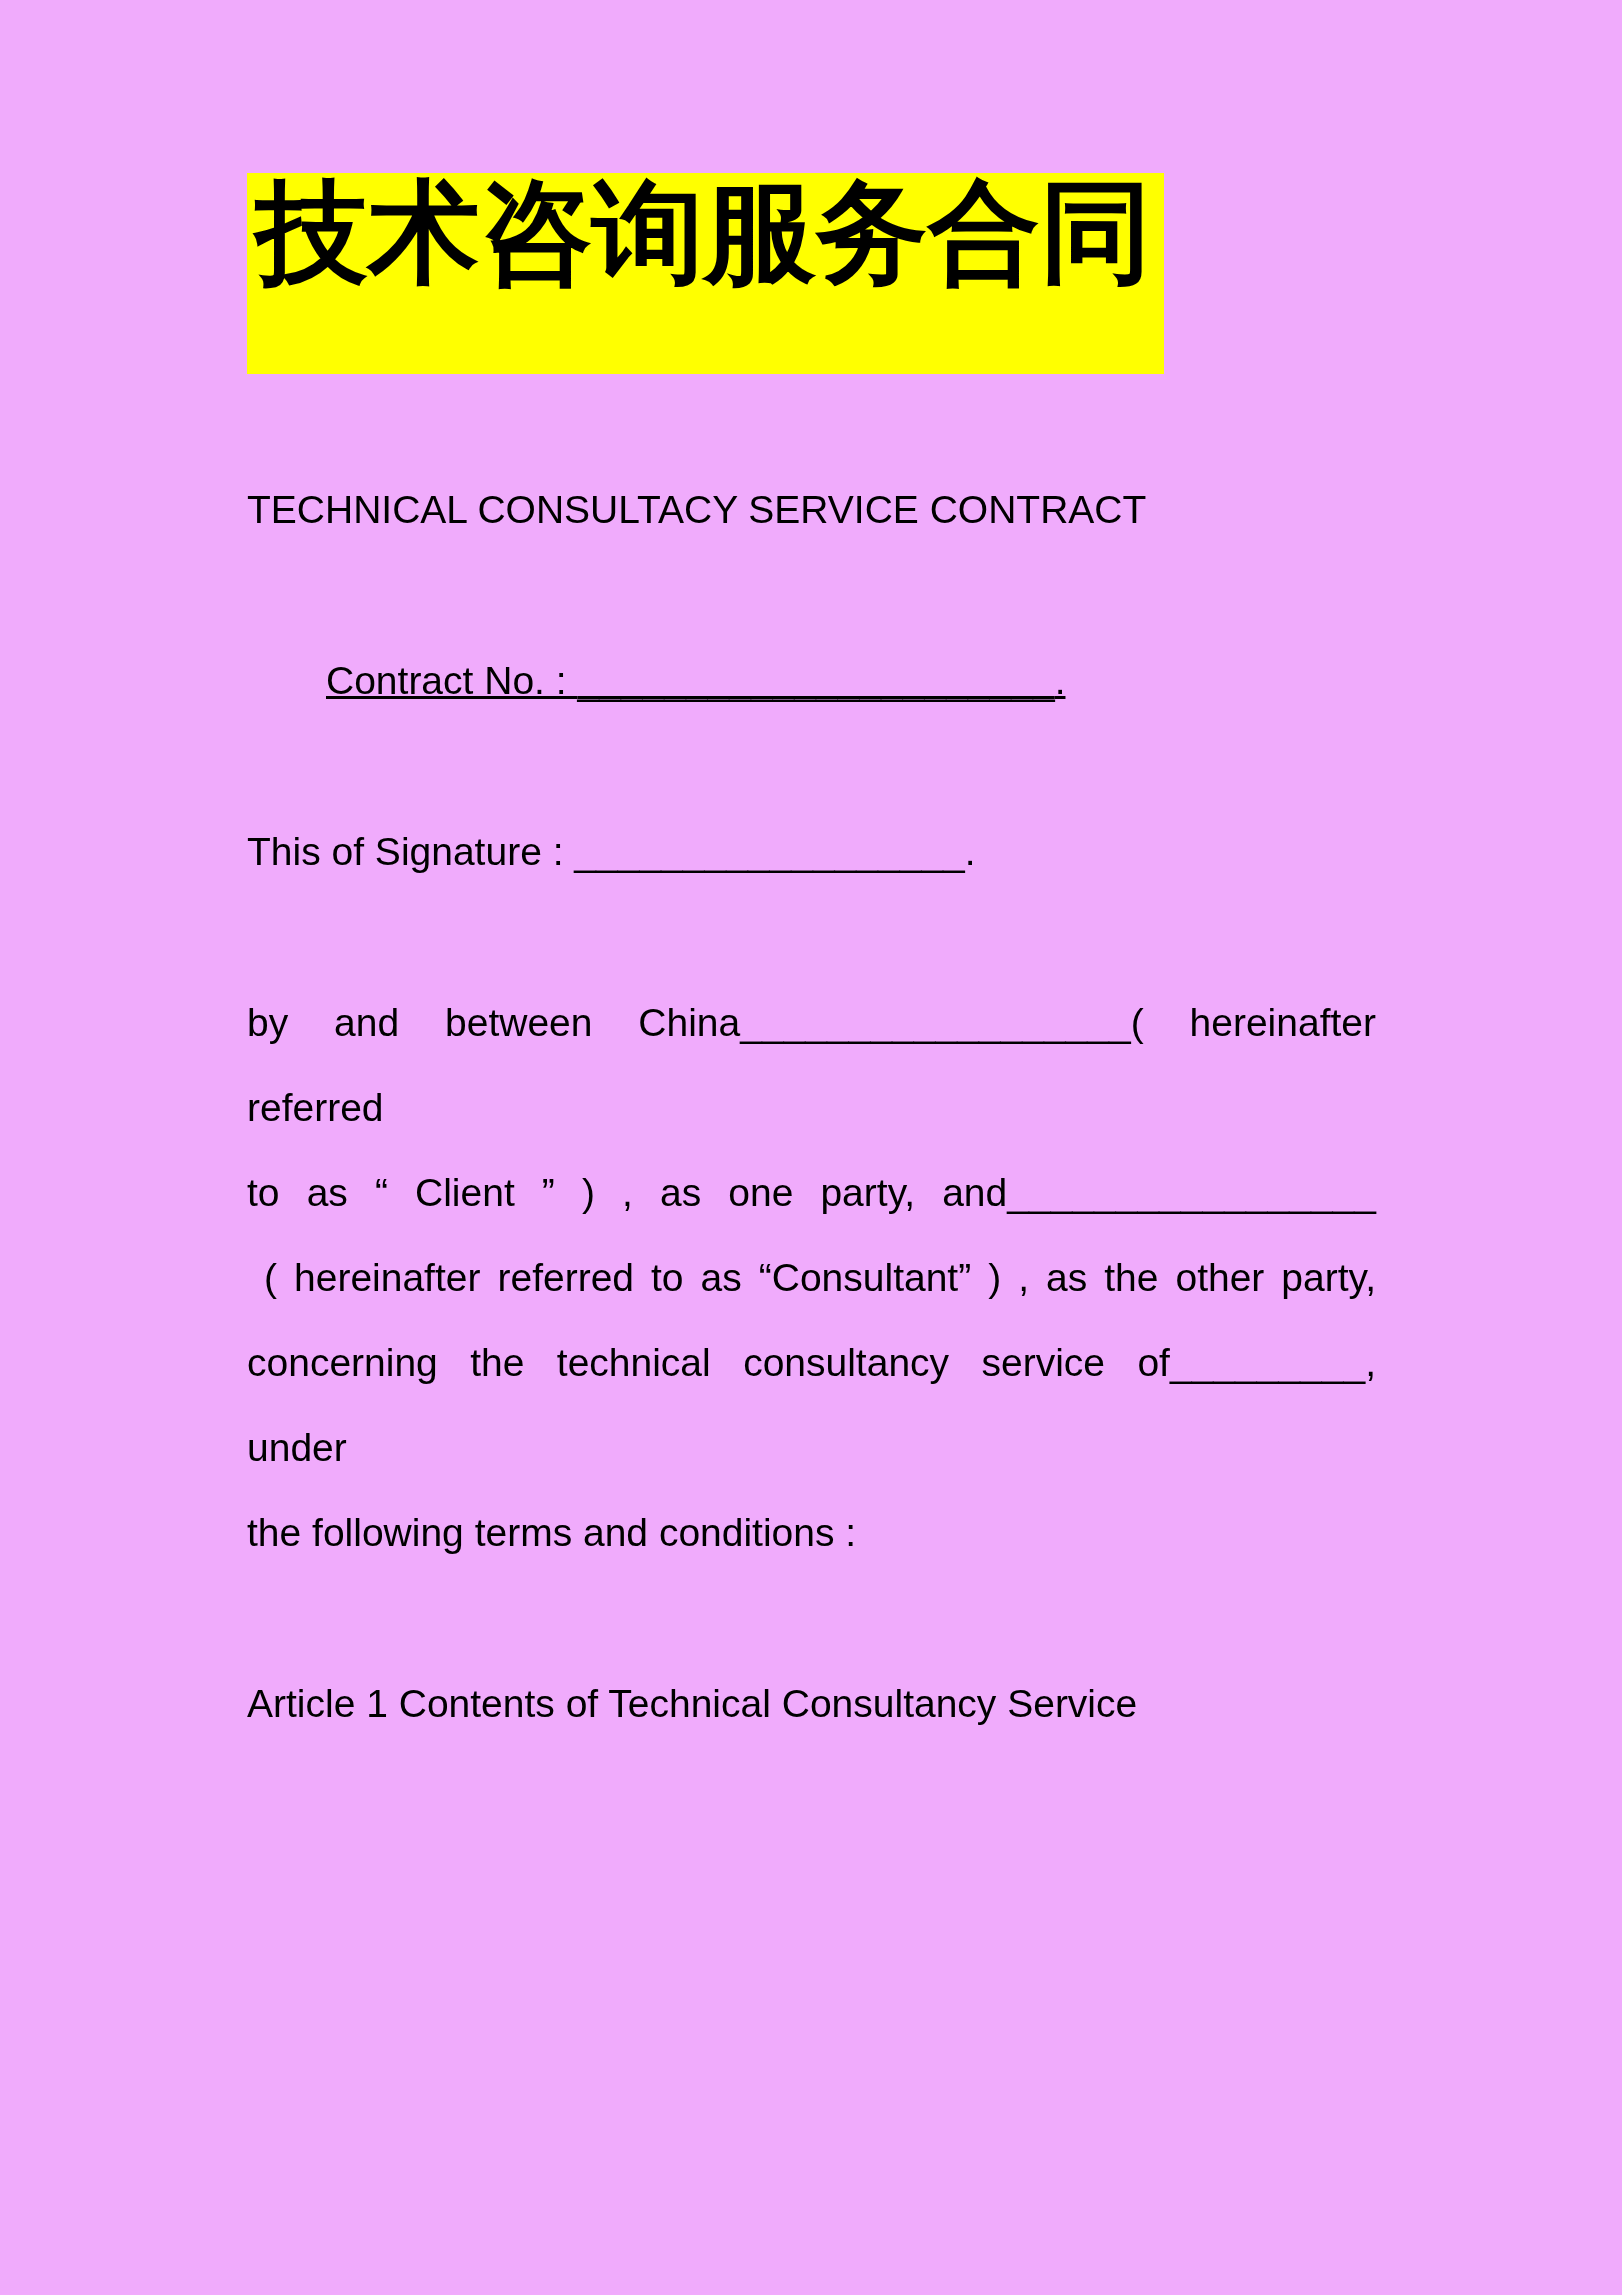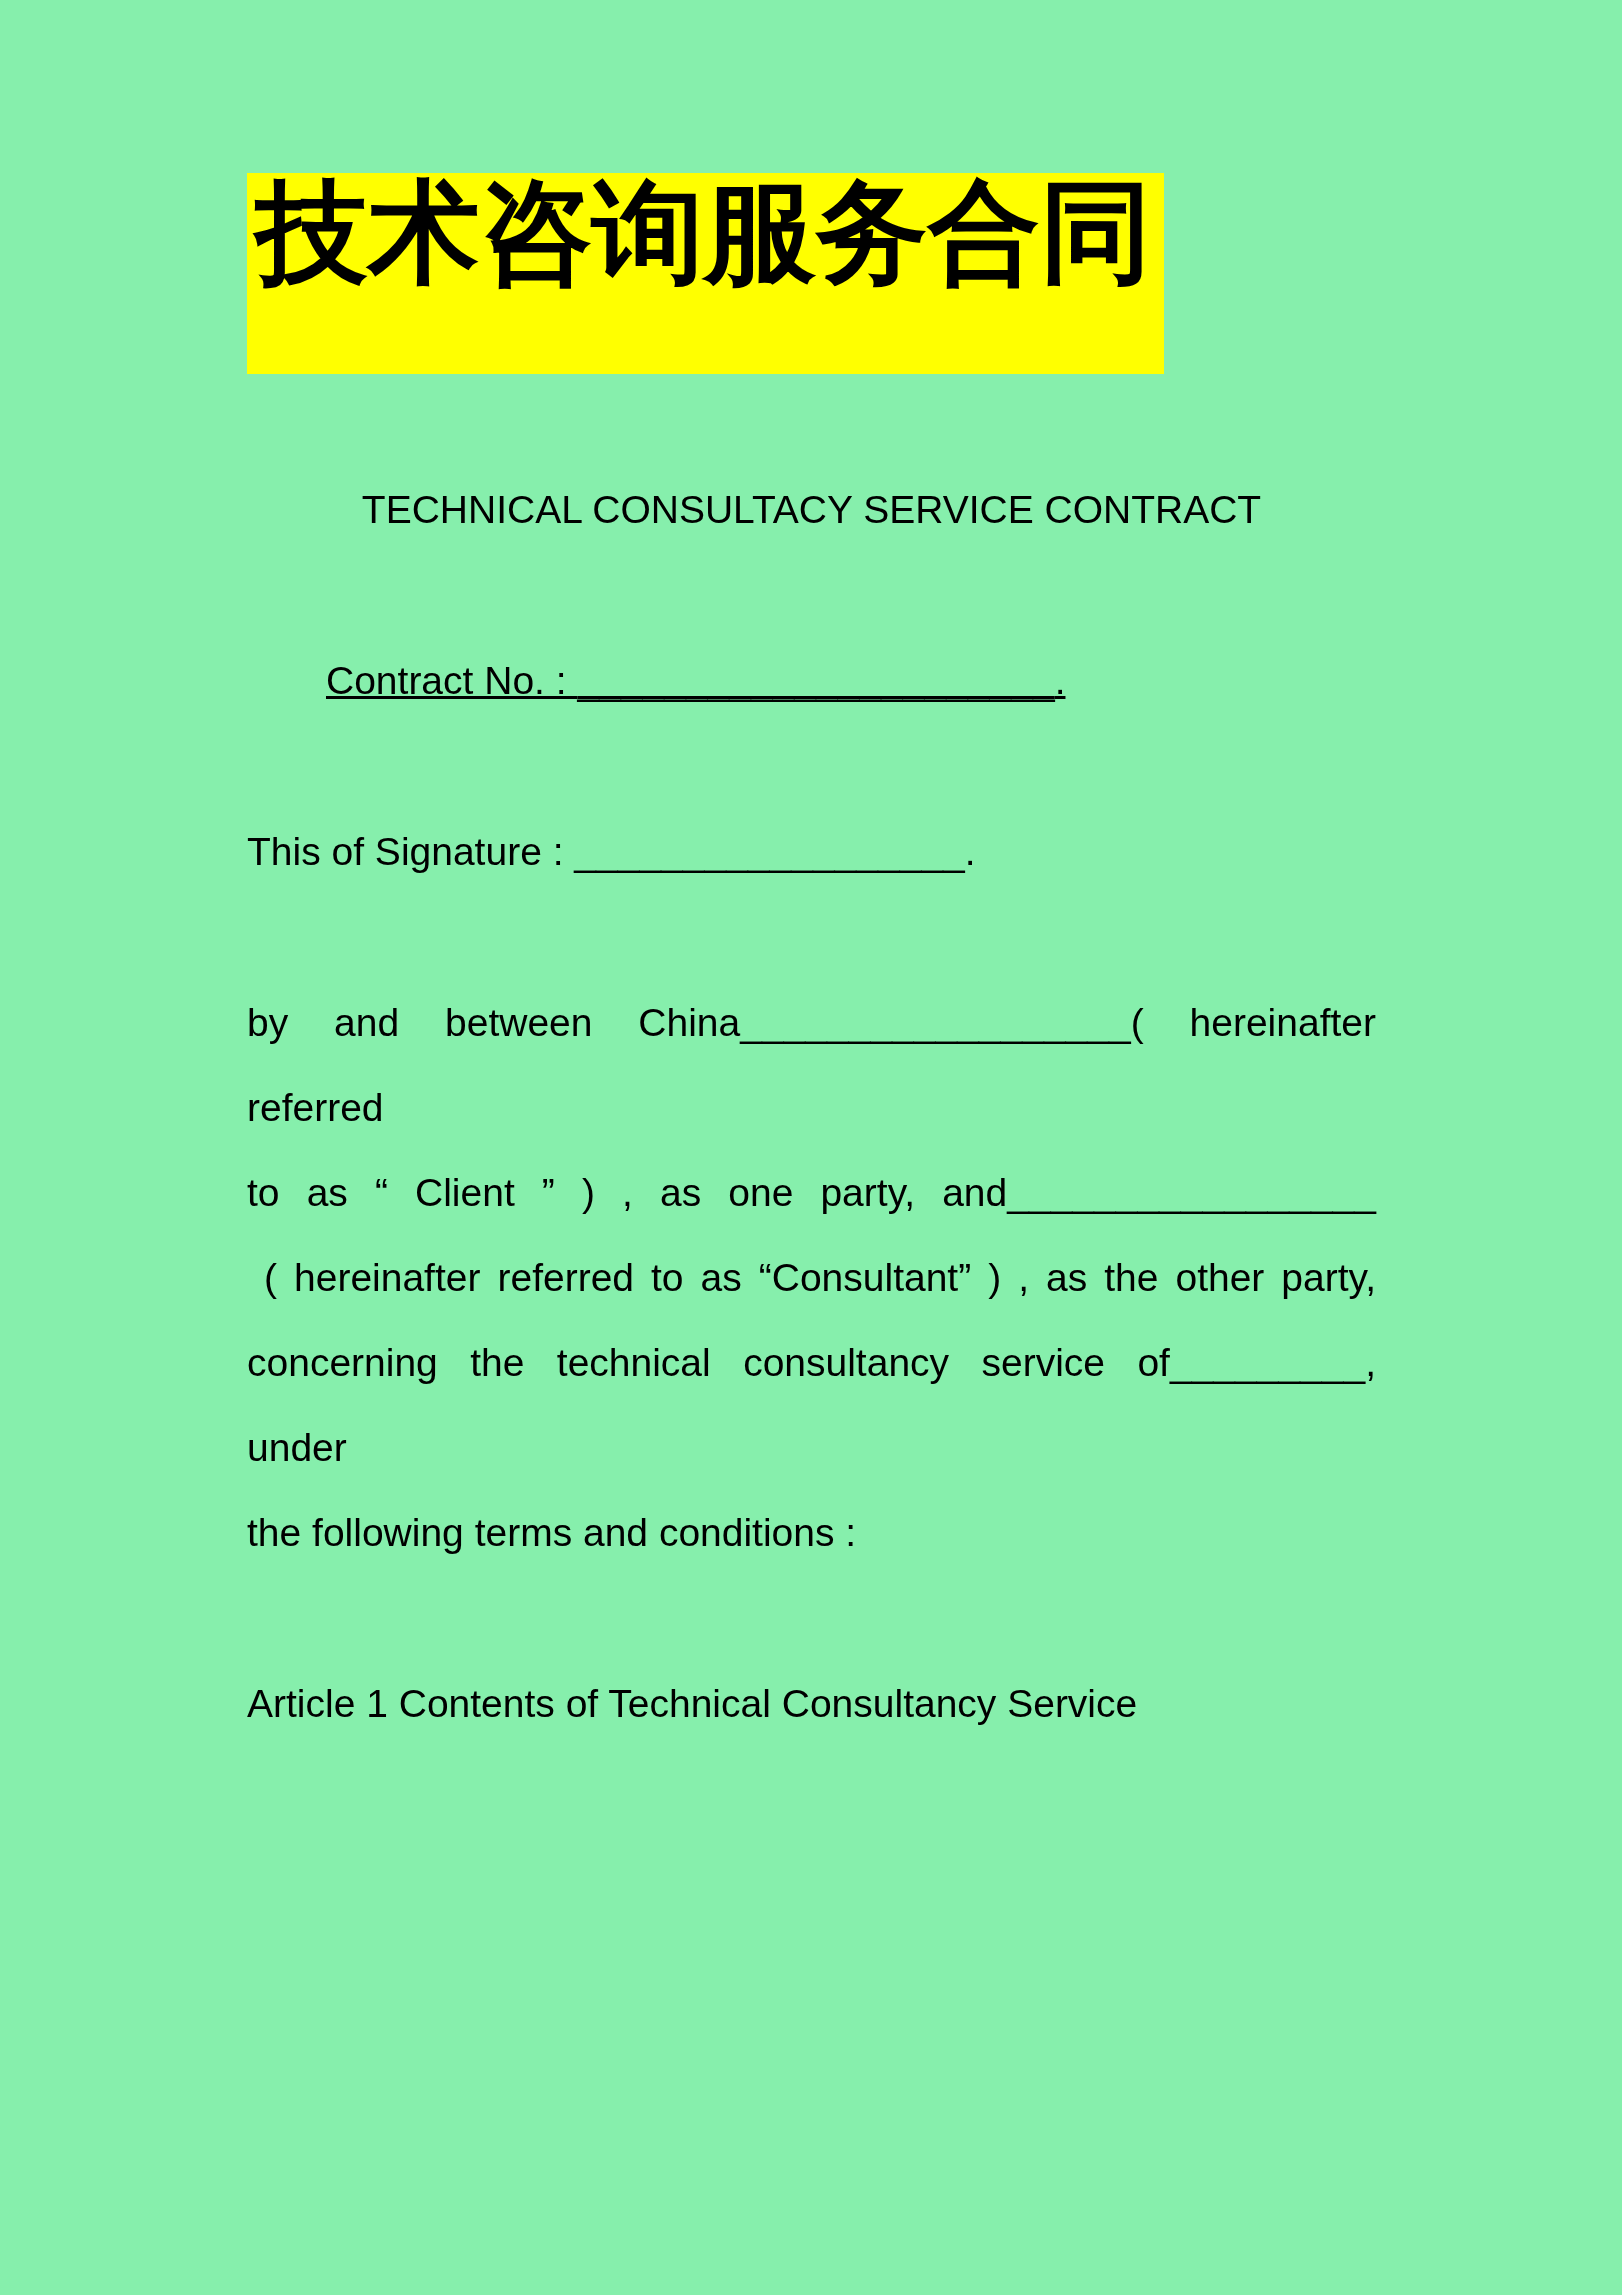--- a/index.html
+++ b/index.html
@@ -1,20 +1,20 @@
 <!DOCTYPE html>
 <html style="font-size:14px"><head>
 <meta charset="utf-8">
 <style>
   html, body { margin: 0; padding: 0; background: #ffffff; }
   .page {
     position: relative;
     width: 1623px;
     height: 2295px;
-    background: #86efac;
+    background: #f0abfc;
     color: #000000;
     font-family: "Liberation Sans", "DejaVu Sans", sans-serif;
     font-size: 39px;
     line-height: 85px;
     overflow: hidden;
     box-sizing: border-box;
   }
   .content {
     padding: 173px 247px 0 247px;
   }
@@ -29,21 +29,21 @@
     font-size: 112px;
     line-height: 112px;
     padding: 3.5px 12.2px 85px 8.7px;
     white-space: nowrap;
   }
   
   .block {
     margin: 86px 0 0 0;
     white-space: pre-wrap;
   }
-  .first-block { margin-top: 93px; text-align: center; }
+  .first-block { margin-top: 93px; }
   .indent { text-indent: 79px; text-decoration: underline; }
   .para { margin: 86px 0 0 0; }
   .pline {
     margin: 0;
     white-space: pre-wrap;
   }
   .jl {
     text-align: justify;
     text-align-last: justify;
   }

